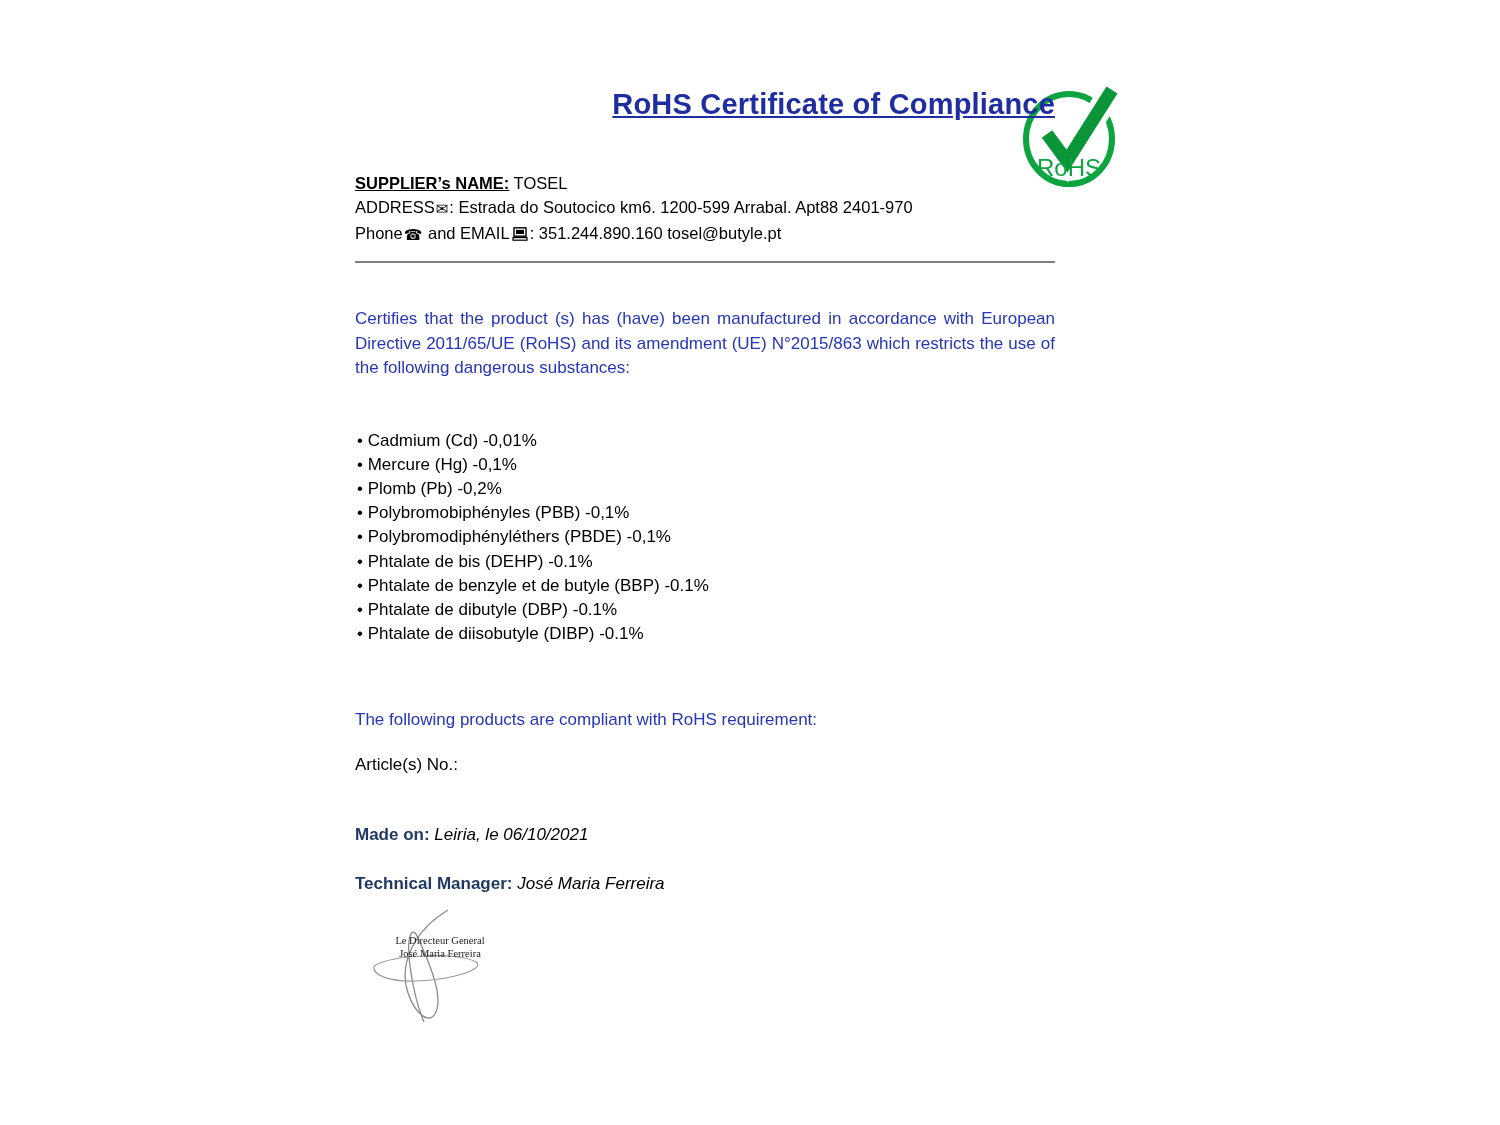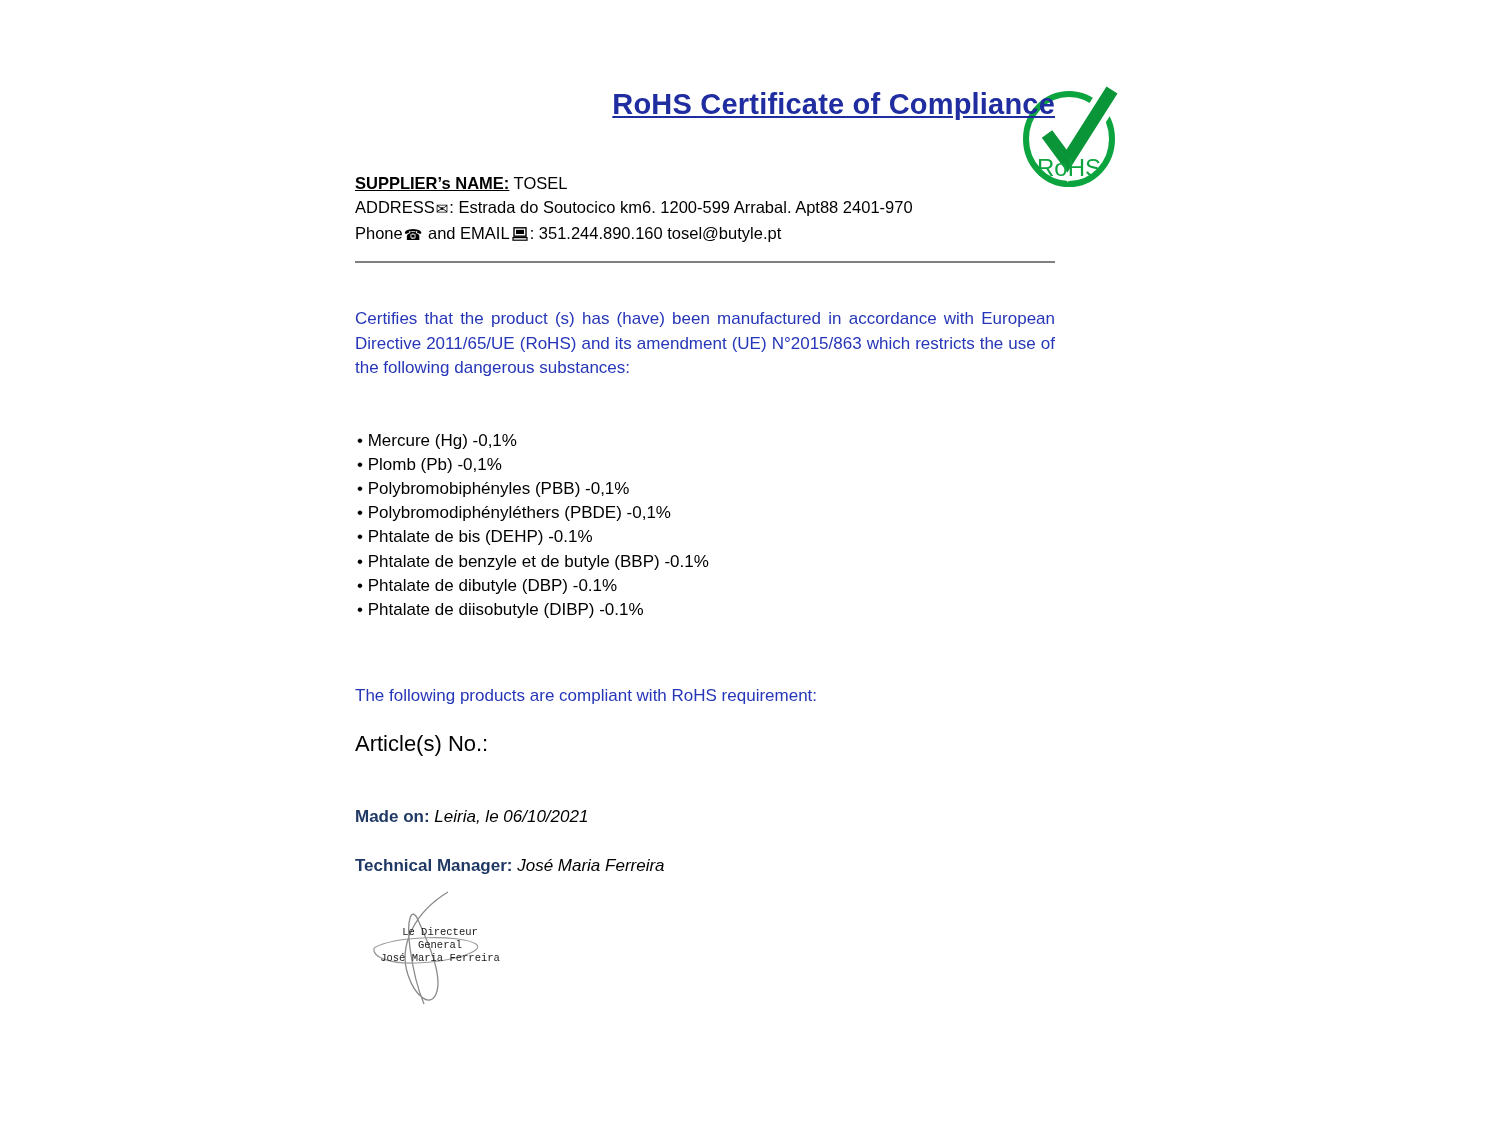--- a/index.html
+++ b/index.html
@@ -75,21 +75,21 @@
   .substances-list li::before {
     content: "• ";
   }
   .compliance-statement {
     margin: 64px 0 0 0;
     color: #2636b8;
     font-size: 17px;
   }
   .article-line {
     margin: 25px 0 0 0;
-    font-size: 22px;
+    font-size: 17px;
     color: #000000;
   }
   .made-on-line {
     margin: 50px 0 0 0;
     font-size: 17px;
   }
   .manager-line {
     margin: 29px 0 0 0;
     font-size: 17px;
   }
@@ -108,24 +108,24 @@
     height: 120px;
   }
   .signature-scribble {
     position: absolute;
     left: 0;
     top: 0;
   }
   .signature-text {
     position: absolute;
     left: 20px;
-    top: 36px;
+    top: 26px;
     width: 120px;
     text-align: center;
-    font-family: Liberation Mono, monospace;
+    font-family: Liberation Serif, serif;
     font-size: 10.5px;
     line-height: 13px;
     color: #1a1a1a;
   }
   .rohs-logo {
     position: absolute;
     left: 1022px;
     top: 82px;
     width: 100px;
     height: 108px;
@@ -163,22 +163,23 @@
             <rect x="1" y="10.6" width="14" height="2.6" fill="none" stroke="#000" stroke-width="1.2"></rect>
           </svg><span>: 351.244.890.160 tosel@butyle.pt</span>
       </div>
     </div>
 
     <hr class="divider">
 
     <p class="cert-statement">Certifies that the product (s) has (have) been manufactured in accordance with European Directive 2011/65/UE (RoHS) and its amendment (UE) N°2015/863 which restricts the use of the following dangerous substances:</p>
 
     <ul class="substances-list">
+      <li>Cadmium (Cd) -0,01%</li>
       <li>Mercure (Hg) -0,1%</li>
-      <li>Plomb (Pb) -0,1%</li>
+      <li>Plomb (Pb) -0,2%</li>
       <li>Polybromobiphényles (PBB) -0,1%</li>
       <li>Polybromodiphényléthers (PBDE) -0,1%</li>
       <li>Phtalate de bis (DEHP) -0.1%</li>
       <li>Phtalate de benzyle et de butyle (BBP) -0.1%</li>
       <li>Phtalate de dibutyle (DBP) -0.1%</li>
       <li>Phtalate de diisobutyle (DIBP) -0.1%</li>
     </ul>
 
     <p class="compliance-statement">The following products are compliant with RoHS requirement:</p>
 

